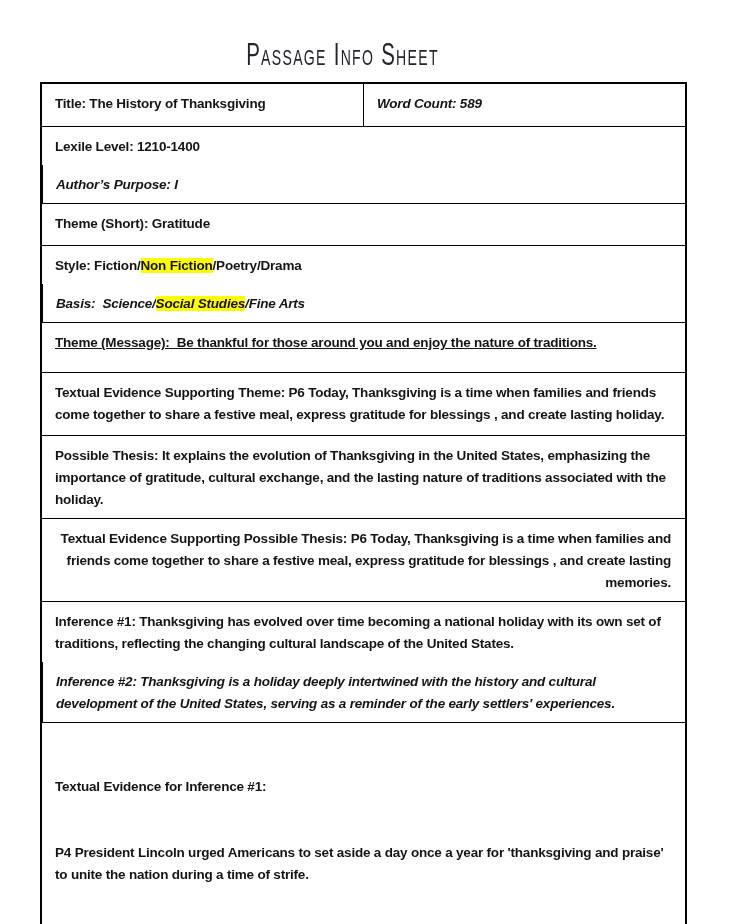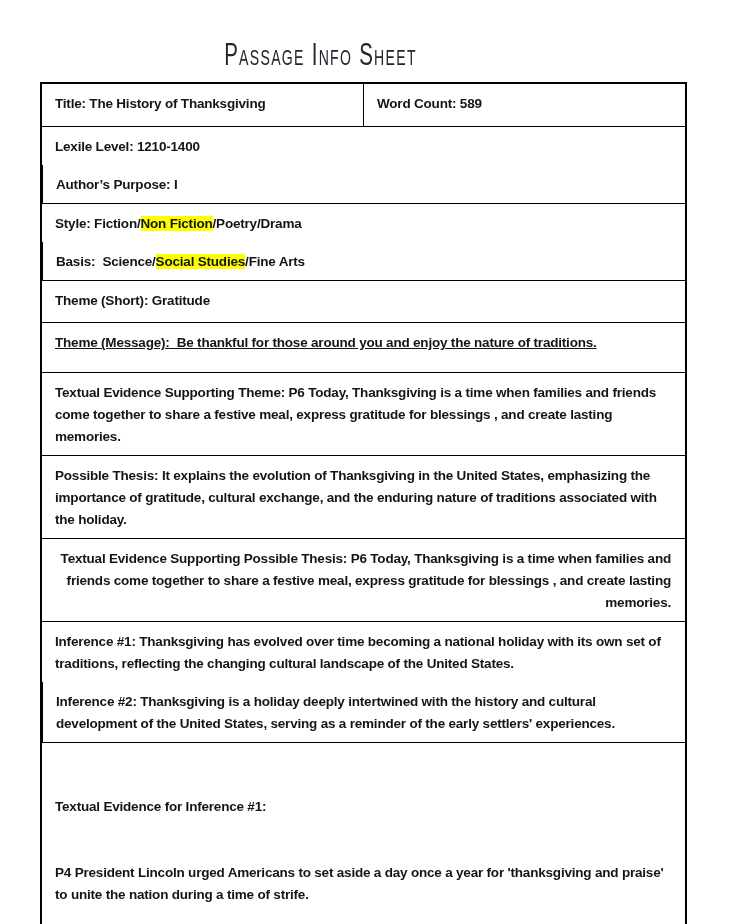--- a/index.html
+++ b/index.html
@@ -15,20 +15,21 @@
     color: #151515;
   }
 
   
   .title-wrap {
     position: absolute;
     top: 36px;
     left: 0;
     width: 641px;
     text-align: center;
+    padding-left: 22px;
   }
   .title-text {
     display: inline-block;
     font-variant: small-caps;
     font-size: 32px;
     font-weight: 500;
     letter-spacing: 2px;
     color: #23252c;
     transform: scaleX(0.64);
     transform-origin: 50% 50%;
@@ -67,20 +68,21 @@
     padding: 9px 14px 7px 13px;
     font-size: 13.5px;
     font-weight: 700;
     letter-spacing: -0.2px;
     line-height: 22px;
     white-space: pre-wrap;
     box-sizing: border-box;
   }
   .cell + .cell {
     border-left: 1.5px solid #000;
+    font-style: italic;
   }
   .hl {
     background: var(--hl, #ffff00);
   }
 
   
   .r1  { min-height: 42px; }
   .r2  { min-height: 42px; }
   .r3  { min-height: 42px; }
   .r4  { min-height: 41px; }
@@ -104,39 +106,39 @@
   <div class="row r1">
     <div class="cell">Title: The History of Thanksgiving</div>
     <div class="cell">Word Count: 589</div>
   </div>
 
   <div class="row r2">
     <div class="cell">Lexile Level: 1210-1400</div>
     <div class="cell">Author’s Purpose: I</div>
   </div>
 
+  <div class="row r4">
+    <div class="cell">Theme (Short): Gratitude</div>
+  </div>
+
   <div class="row r3">
     <div class="cell"><span>Style: Fiction/</span><span class="hl">Non Fiction</span><span>/Poetry/Drama</span></div>
     <div class="cell"><span>Basis:  Science/</span><span class="hl">Social Studies</span><span>/Fine Arts</span></div>
-  </div>
-
-  <div class="row r4">
-    <div class="cell">Theme (Short): Gratitude</div>
   </div>
 
   <div class="row r5">
     <div class="cell">Theme (Message):  Be thankful for those around you and enjoy the nature of traditions.</div>
   </div>
 
   <div class="row r6">
-    <div class="cell">Textual Evidence Supporting Theme: P6 Today, Thanksgiving is a time when families and friends come together to share a festive meal, express gratitude for blessings , and create lasting memories.</div>
+    <div class="cell">Textual Evidence Supporting Theme: P6 Today, Thanksgiving is a time when families and friends come together to share a festive meal, express gratitude for blessings , and create lasting holiday.</div>
   </div>
 
   <div class="row r7">
-    <div class="cell">Possible Thesis: It explains the evolution of Thanksgiving in the United States, emphasizing the importance of gratitude, cultural exchange, and the enduring nature of traditions associated with the holiday.</div>
+    <div class="cell">Possible Thesis: It explains the evolution of Thanksgiving in the United States, emphasizing the importance of gratitude, cultural exchange, and the lasting nature of traditions associated with the holiday.</div>
   </div>
 
   <div class="row r8">
     <div class="cell">Textual Evidence Supporting Possible Thesis: P6 Today, Thanksgiving is a time when families and friends come together to share a festive meal, express gratitude for blessings , and create lasting memories.</div>
   </div>
 
   <div class="row r9">
     <div class="cell">Inference #1: Thanksgiving has evolved over time becoming a national holiday with its own set of traditions, reflecting the changing cultural landscape of the United States.</div>
     <div class="cell">Inference #2: Thanksgiving is a holiday deeply intertwined with the history and cultural development of the United States, serving as a reminder of the early settlers' experiences.</div>
   </div>

